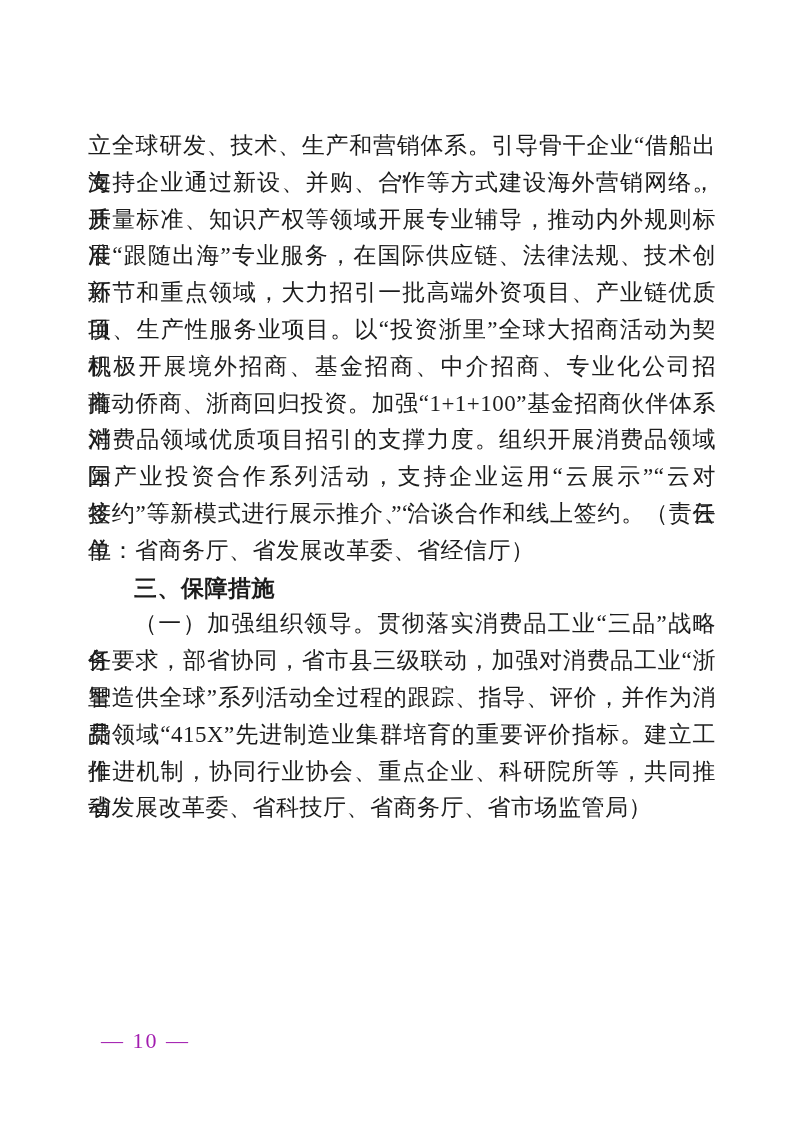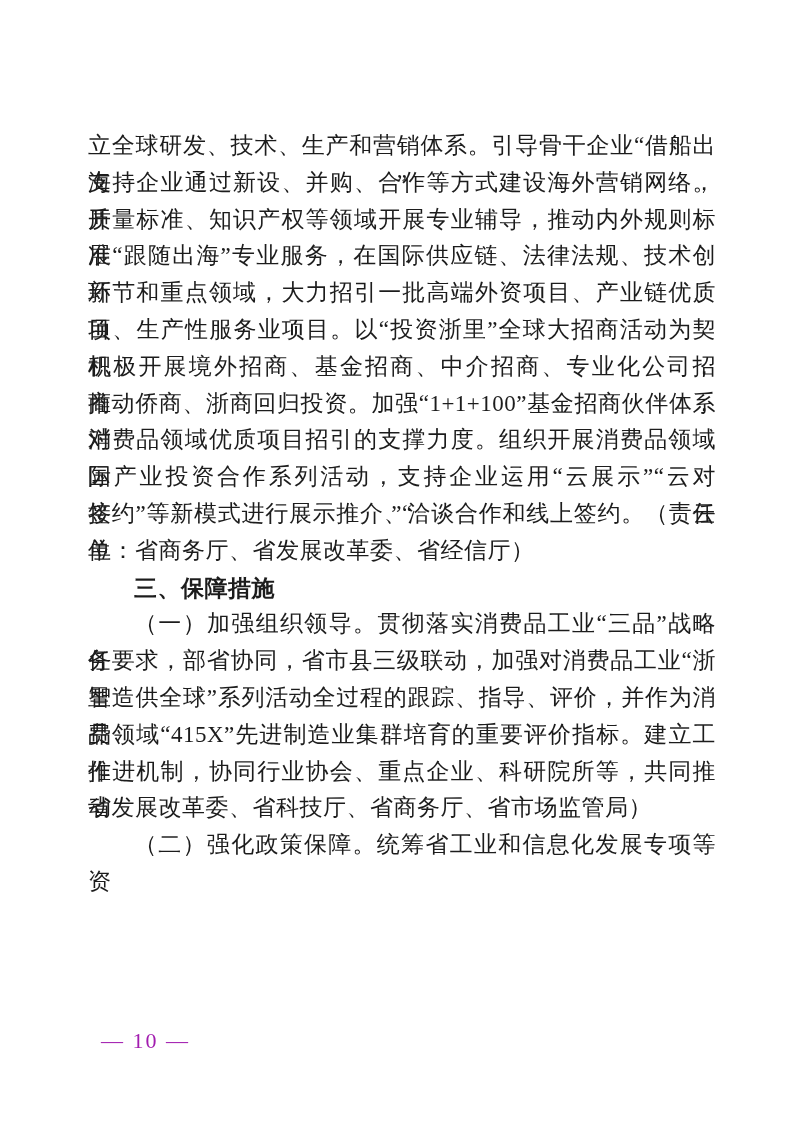--- a/index.html
+++ b/index.html
@@ -81,16 +81,15 @@
       <div class="line justify"><span class="seg-body">际产业投资合作系列活动，支持企业运用“云展示”“云对接”“云</span></div>
       <div class="line justify"><span class="seg-body">签约”等新模式进行展示推介、洽谈合作和线上签约。（责任单</span></div>
       <div class="line"><span class="seg-body">位：省商务厅、省发展改革委、省经信厅）</span></div>
       <div class="line indent"><span class="seg-hei-bold">三、保障措施</span></div>
       <div class="line indent justify"><span class="seg-kai">（一）加强组织领导。</span><span class="seg-body">贯彻落实消费品工业“三品”战略任</span></div>
       <div class="line justify"><span class="seg-body">务要求，部省协同，省市县三级联动，加强对消费品工业“浙里</span></div>
       <div class="line justify"><span class="seg-body">智造供全球”系列活动全过程的跟踪、指导、评价，并作为消费</span></div>
       <div class="line justify"><span class="seg-body">品领域“415X”先进制造业集群培育的重要评价指标。建立工作</span></div>
       <div class="line justify"><span class="seg-body">推进机制，协同行业协会、重点企业、科研院所等，共同推动</span></div>
       <div class="line"><span class="seg-body">省发展改革委、省科技厅、省商务厅、省市场监管局）</span></div>
-      <div class="line indent justify"><span class="seg-kai">（二）强化政策保障。</span><span class="seg-body">统筹省工业和信息化发展专项等资</span></div>
     </div>
   <div id="page-number">— 10 —</div>
 </div>
 
 </body></html>

